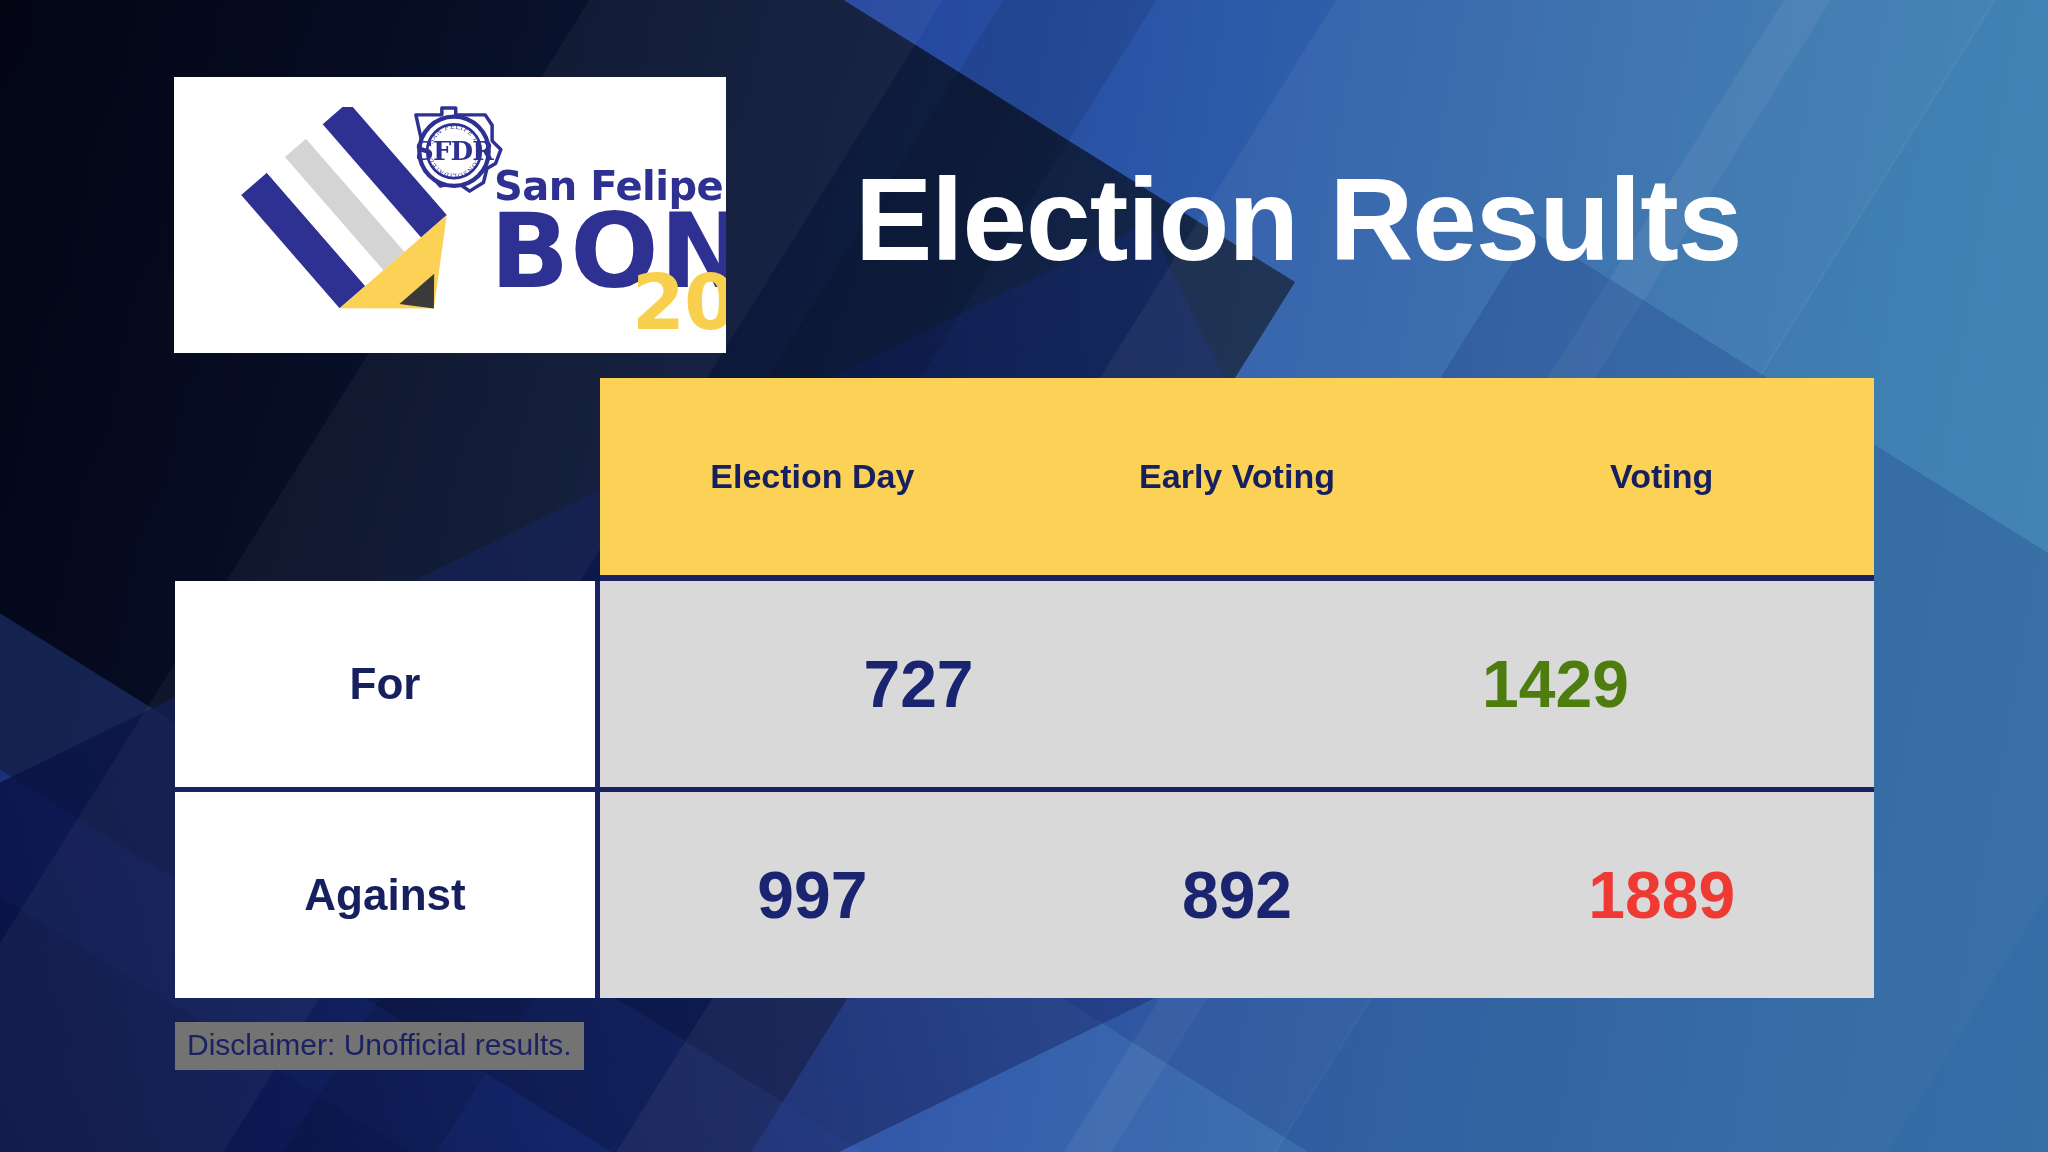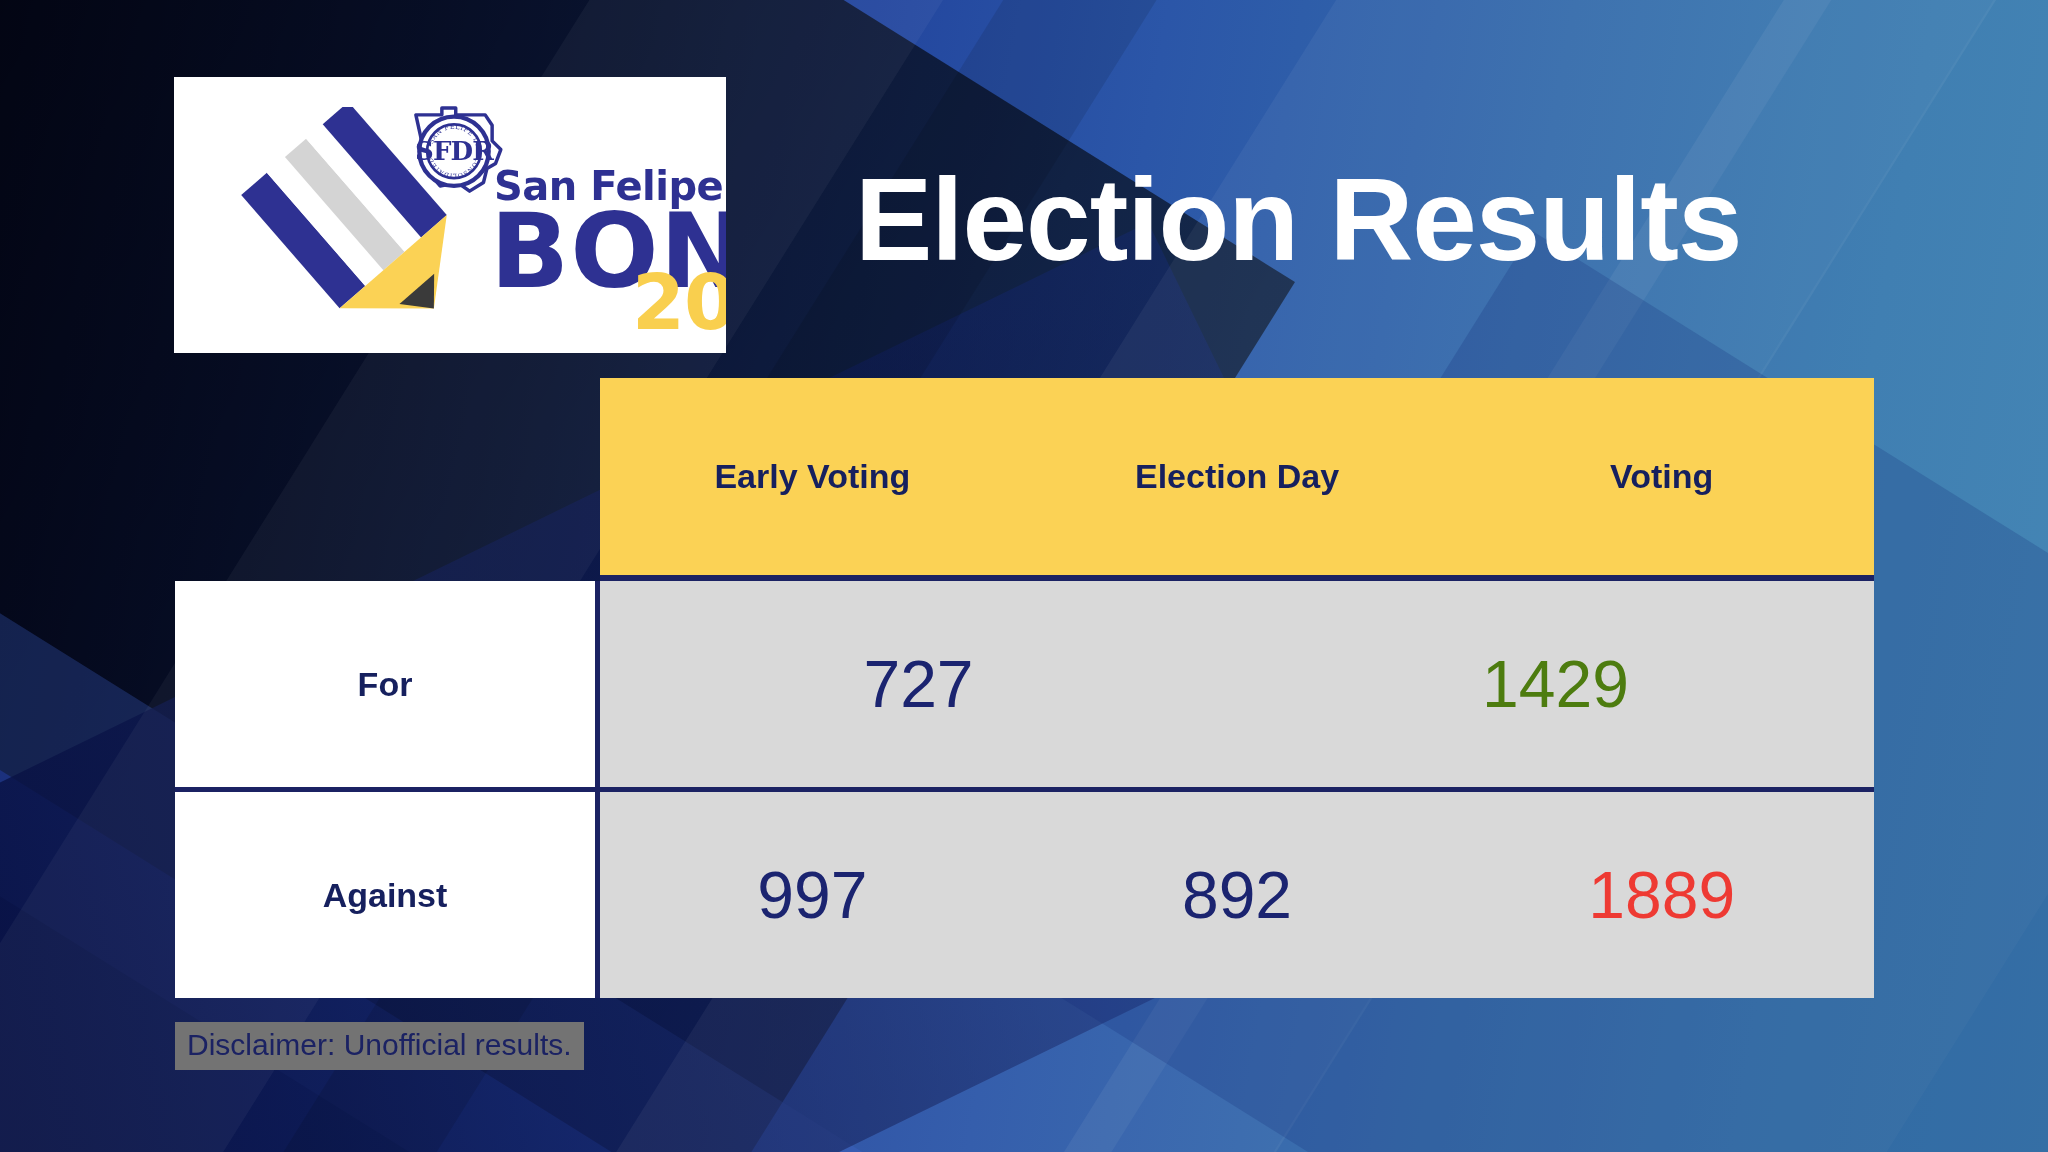--- a/index.html
+++ b/index.html
@@ -184,37 +184,37 @@
   }
 
   .cell-label {
     width: 425px;
     background: #ffffff;
     border-right: 5px solid #1b2263;
     box-sizing: border-box;
     display: flex;
     align-items: center;
     justify-content: center;
-    font-size: 34px;
+    font-size: 44px;
     font-weight: bold;
     color: #16205e;
     font-family: "Liberation Sans", sans-serif;
   }
   .cells {
     flex: 1 1 auto;
     background: #d9d9d9;
     display: flex;
   }
   .cell-num {
     flex: 1 1 0;
     display: flex;
     align-items: center;
     justify-content: center;
     font-size: 66px;
-    font-weight: normal;
+    font-weight: bold;
     color: #1b2470;
     font-family: "Liberation Sans", sans-serif;
   }
   .cell-num.total-for { color: #4d7c0f; }
   .cell-num.total-against { color: #ee3a33; }
 
   
   .disclaimer {
     position: absolute;
     left: 175px; top: 1022px;
@@ -280,22 +280,22 @@
       <div class="logo-bond">BOND</div>
       <div class="logo-year">2025</div>
     </div>
   </div>
 
   <div class="title">Election Results</div>
 
   <div class="table">
 
     <div class="thead">
+      <div class="th">Election Day</div>
       <div class="th">Early Voting</div>
-      <div class="th">Election Day</div>
       <div class="th">Voting</div>
     </div>
 
     <div class="row row-for">
       <div class="cell-label">For</div>
       <div class="cells">
         <div class="cell-num">727</div>
         <div class="cell-num total-for">1429</div>
       </div>
     </div>

